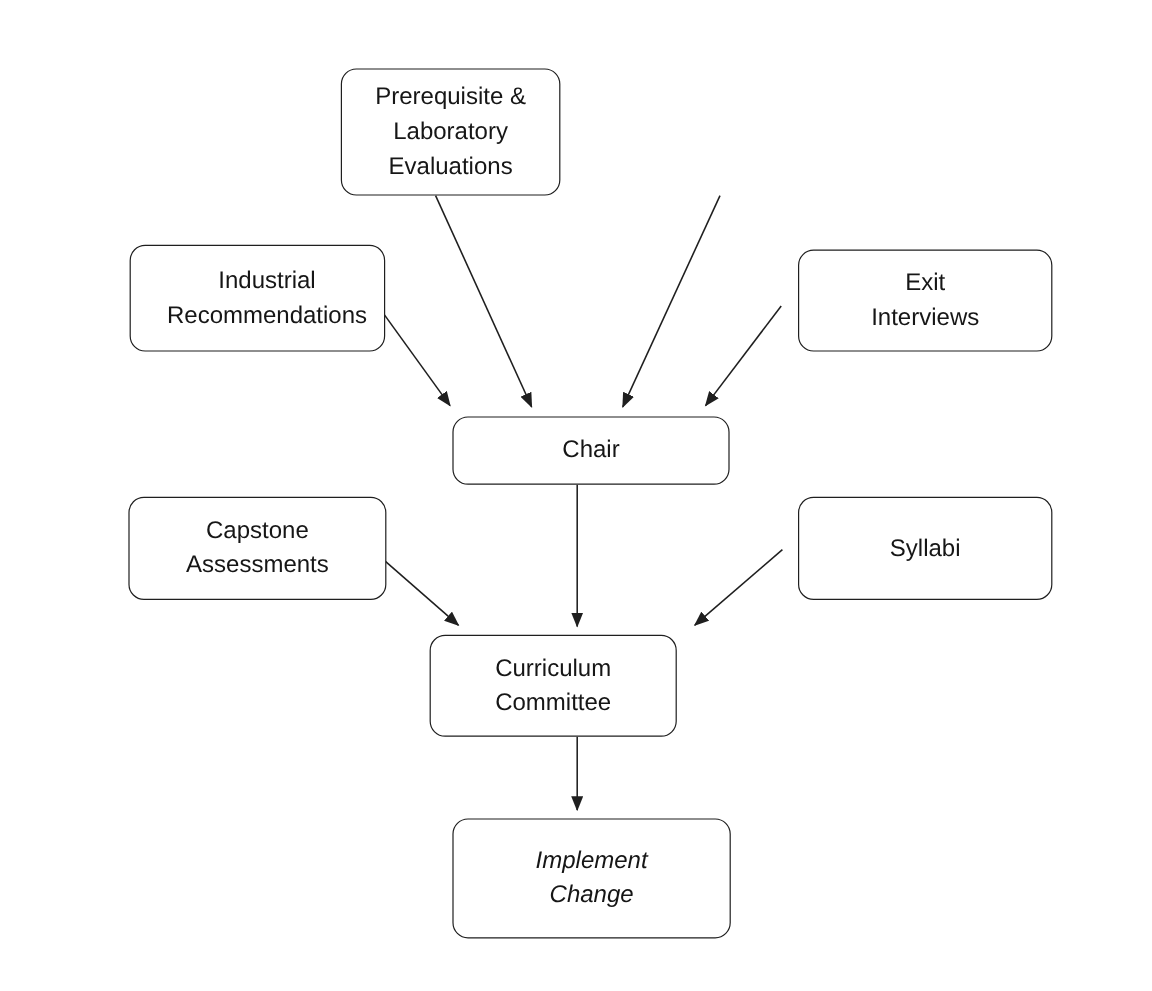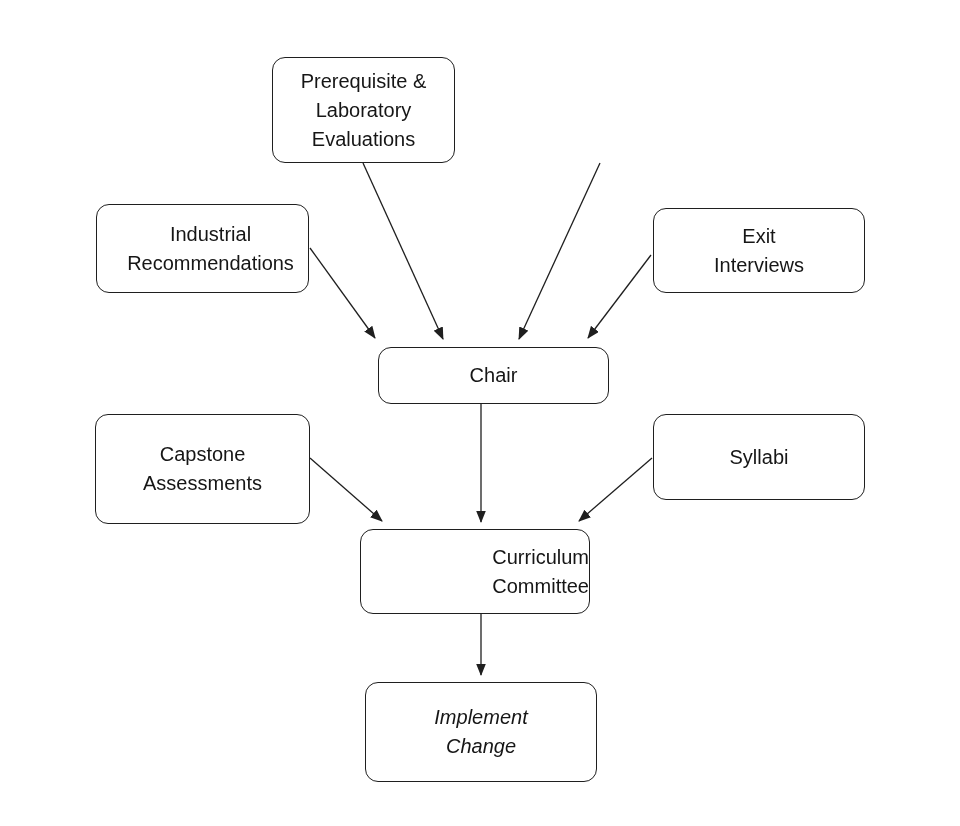--- a/index.html
+++ b/index.html
@@ -24,20 +24,21 @@
   }
   .node {
     position: absolute;
     box-sizing: border-box;
     background: #ffffff;
     border: 1.4px solid #1f1f1f;
     border-radius: 13px;
     display: flex;
     align-items: center;
     justify-content: center;
+    margin-left: 12px;
   }
   .node-label {
     white-space: pre-line;
     text-align: center;
     color: #161616;
     font-size: 20px;
     line-height: 29px;
   }
 </style>
 </head>
@@ -71,34 +72,34 @@
   <div class="node" style="left:96px; top:204px; width:213px; height:89px;padding-left:16px;">
     <span class="node-label">Industrial
 Recommendations</span>
   </div>
 
   <div class="node" style="left:653px; top:208px; width:212px; height:85px;">
     <span class="node-label">Exit
 Interviews</span>
   </div>
 
-  <div class="node" style="left:378px; top:347px; width:231px; height:57px;">
+  <div class="node" style="left:365px; top:347px; width:231px; height:57px;">
     <span class="node-label">Chair</span>
   </div>
 
-  <div class="node" style="left:95px; top:414px; width:215px; height:110px;">
+  <div class="node" style="left:95px; top:414px; width:215px; height:86px;">
     <span class="node-label">Capstone
 Assessments</span>
   </div>
 
   <div class="node" style="left:653px; top:414px; width:212px; height:86px;">
     <span class="node-label">Syllabi</span>
   </div>
 
-  <div class="node" style="left:360px; top:529px; width:230px; height:85px;justify-content:flex-end;">
+  <div class="node" style="left:346px; top:529px; width:206px; height:85px;">
     <span class="node-label">Curriculum
 Committee</span>
   </div>
 
   <div class="node" style="left:365px; top:682px; width:232px; height:100px;font-style:italic;">
     <span class="node-label">Implement
 Change</span>
   </div>
 
 </div>

